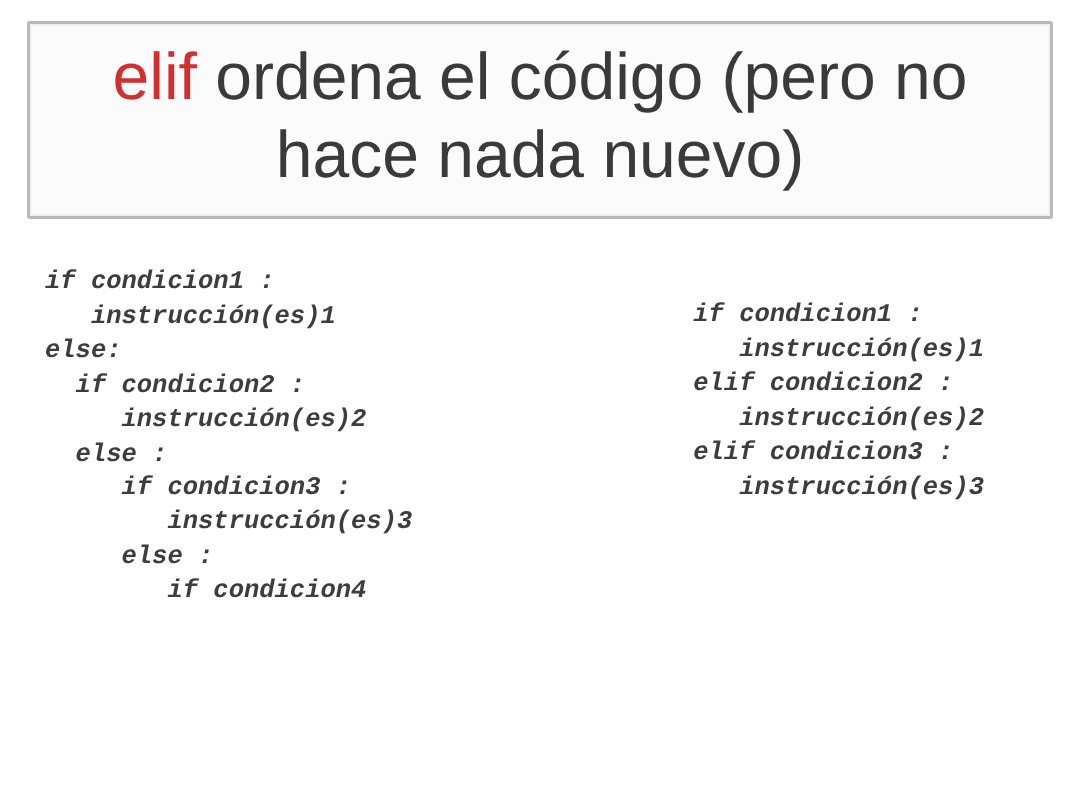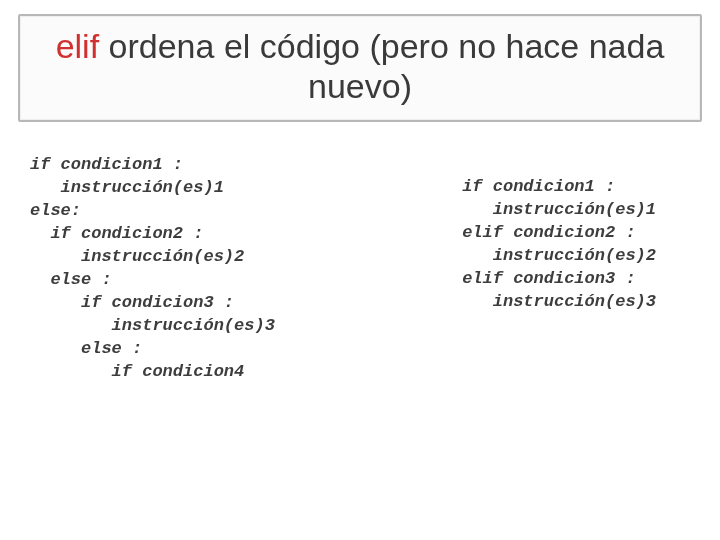--- a/index.html
+++ b/index.html
@@ -20,21 +20,21 @@
   }
   .title-box {
     border: 2px solid #b8b8b8;
     border-radius: 2px;
     background: #fbfbfb;
     padding: 10px 14px 14px 14px;
     text-align: center;
     box-shadow: inset 0 0 0 1px #eeeeee;
   }
   .title-box .title {
-    font-size: 34px;
+    font-size: 44px;
     line-height: 1.18;
     color: #3a3a3a;
     font-weight: 400;
   }
   .title .kw-red {
     color: #d13030;
   }
   .body {
     display: flex;
     flex-direction: row;

